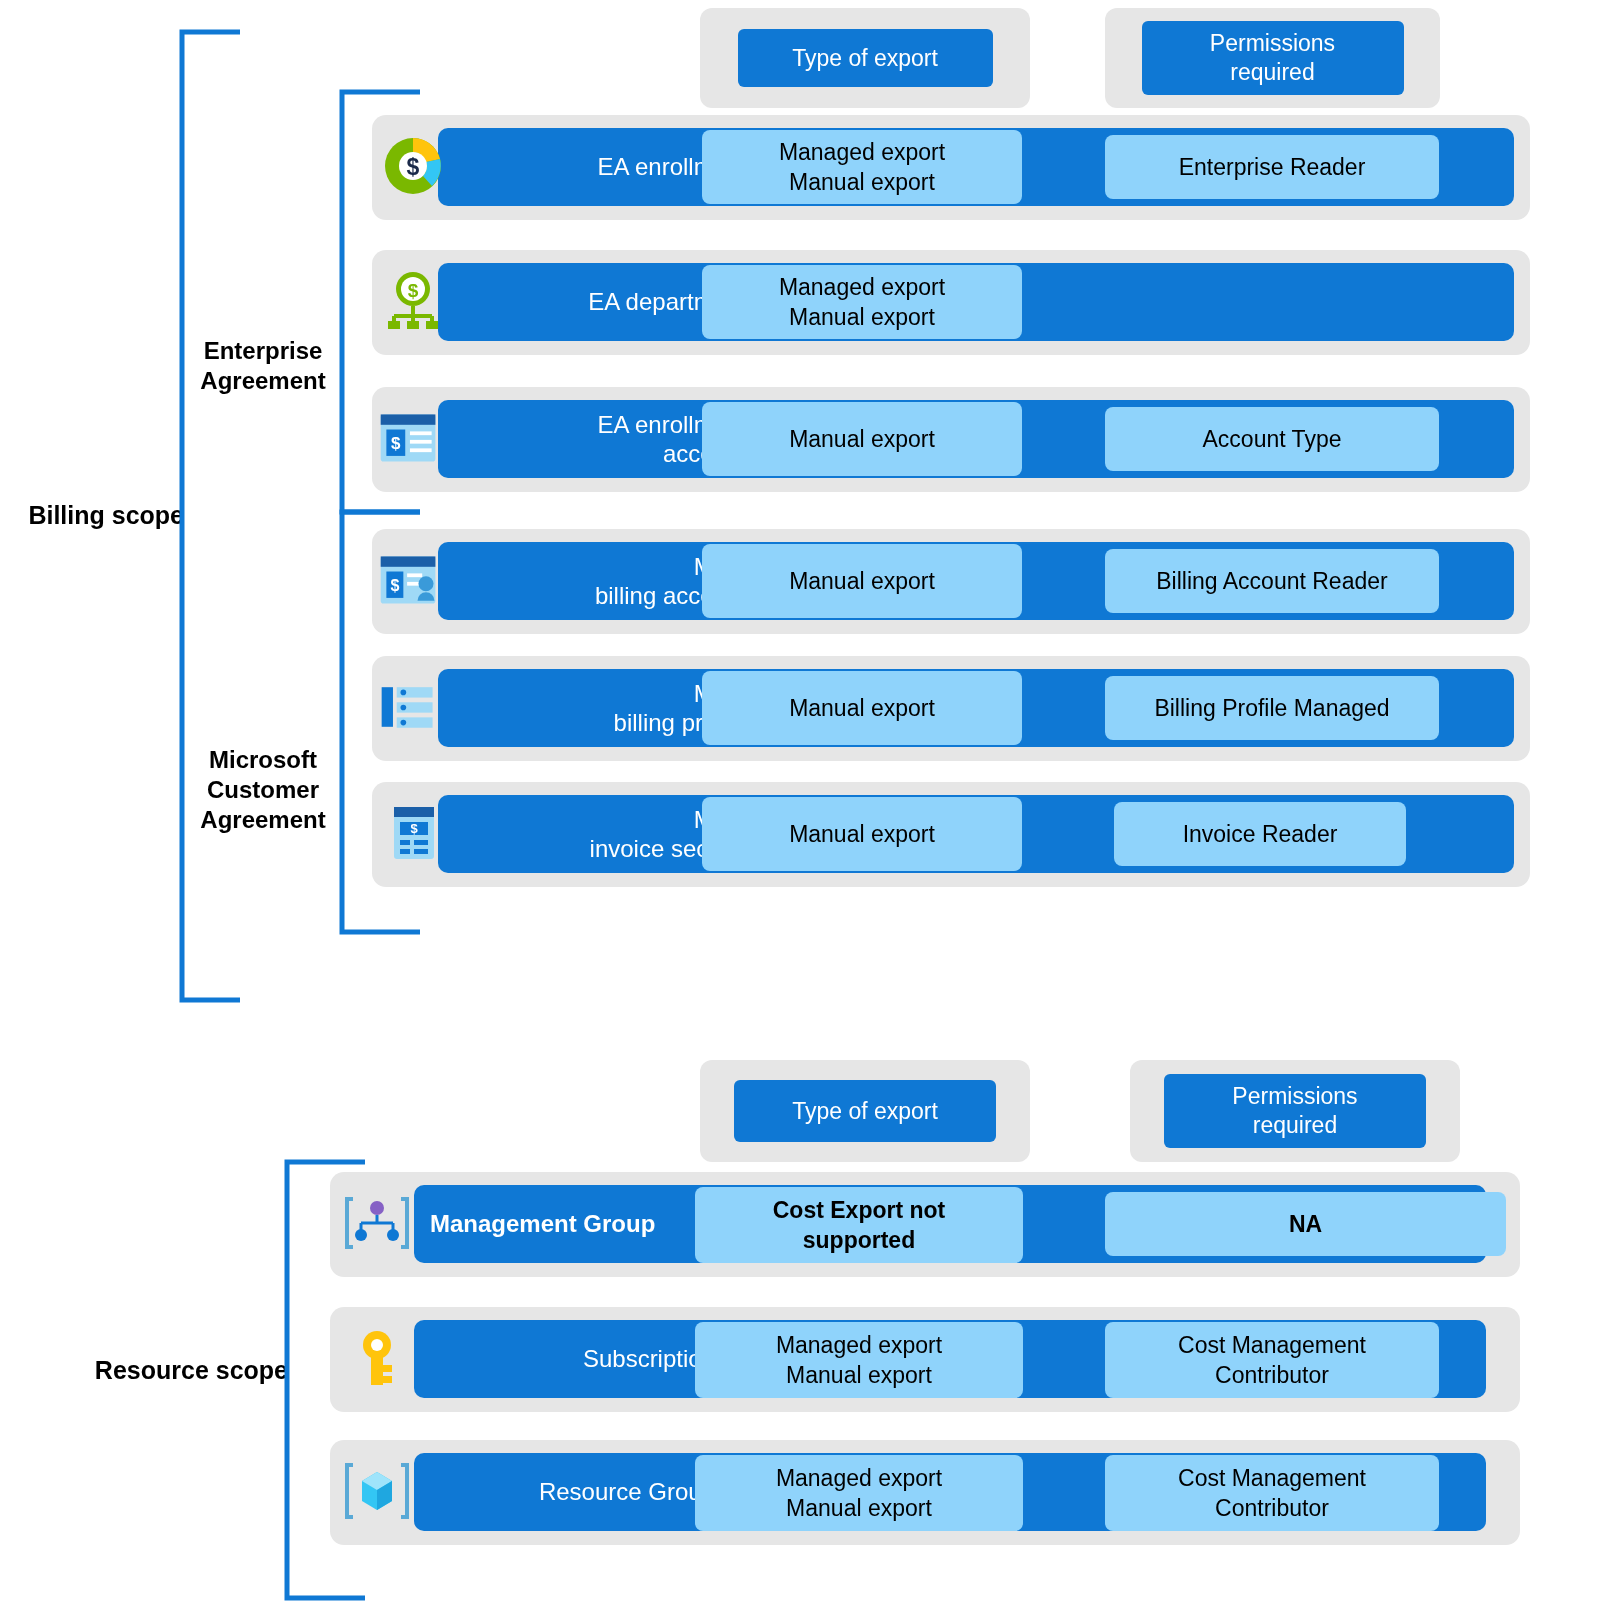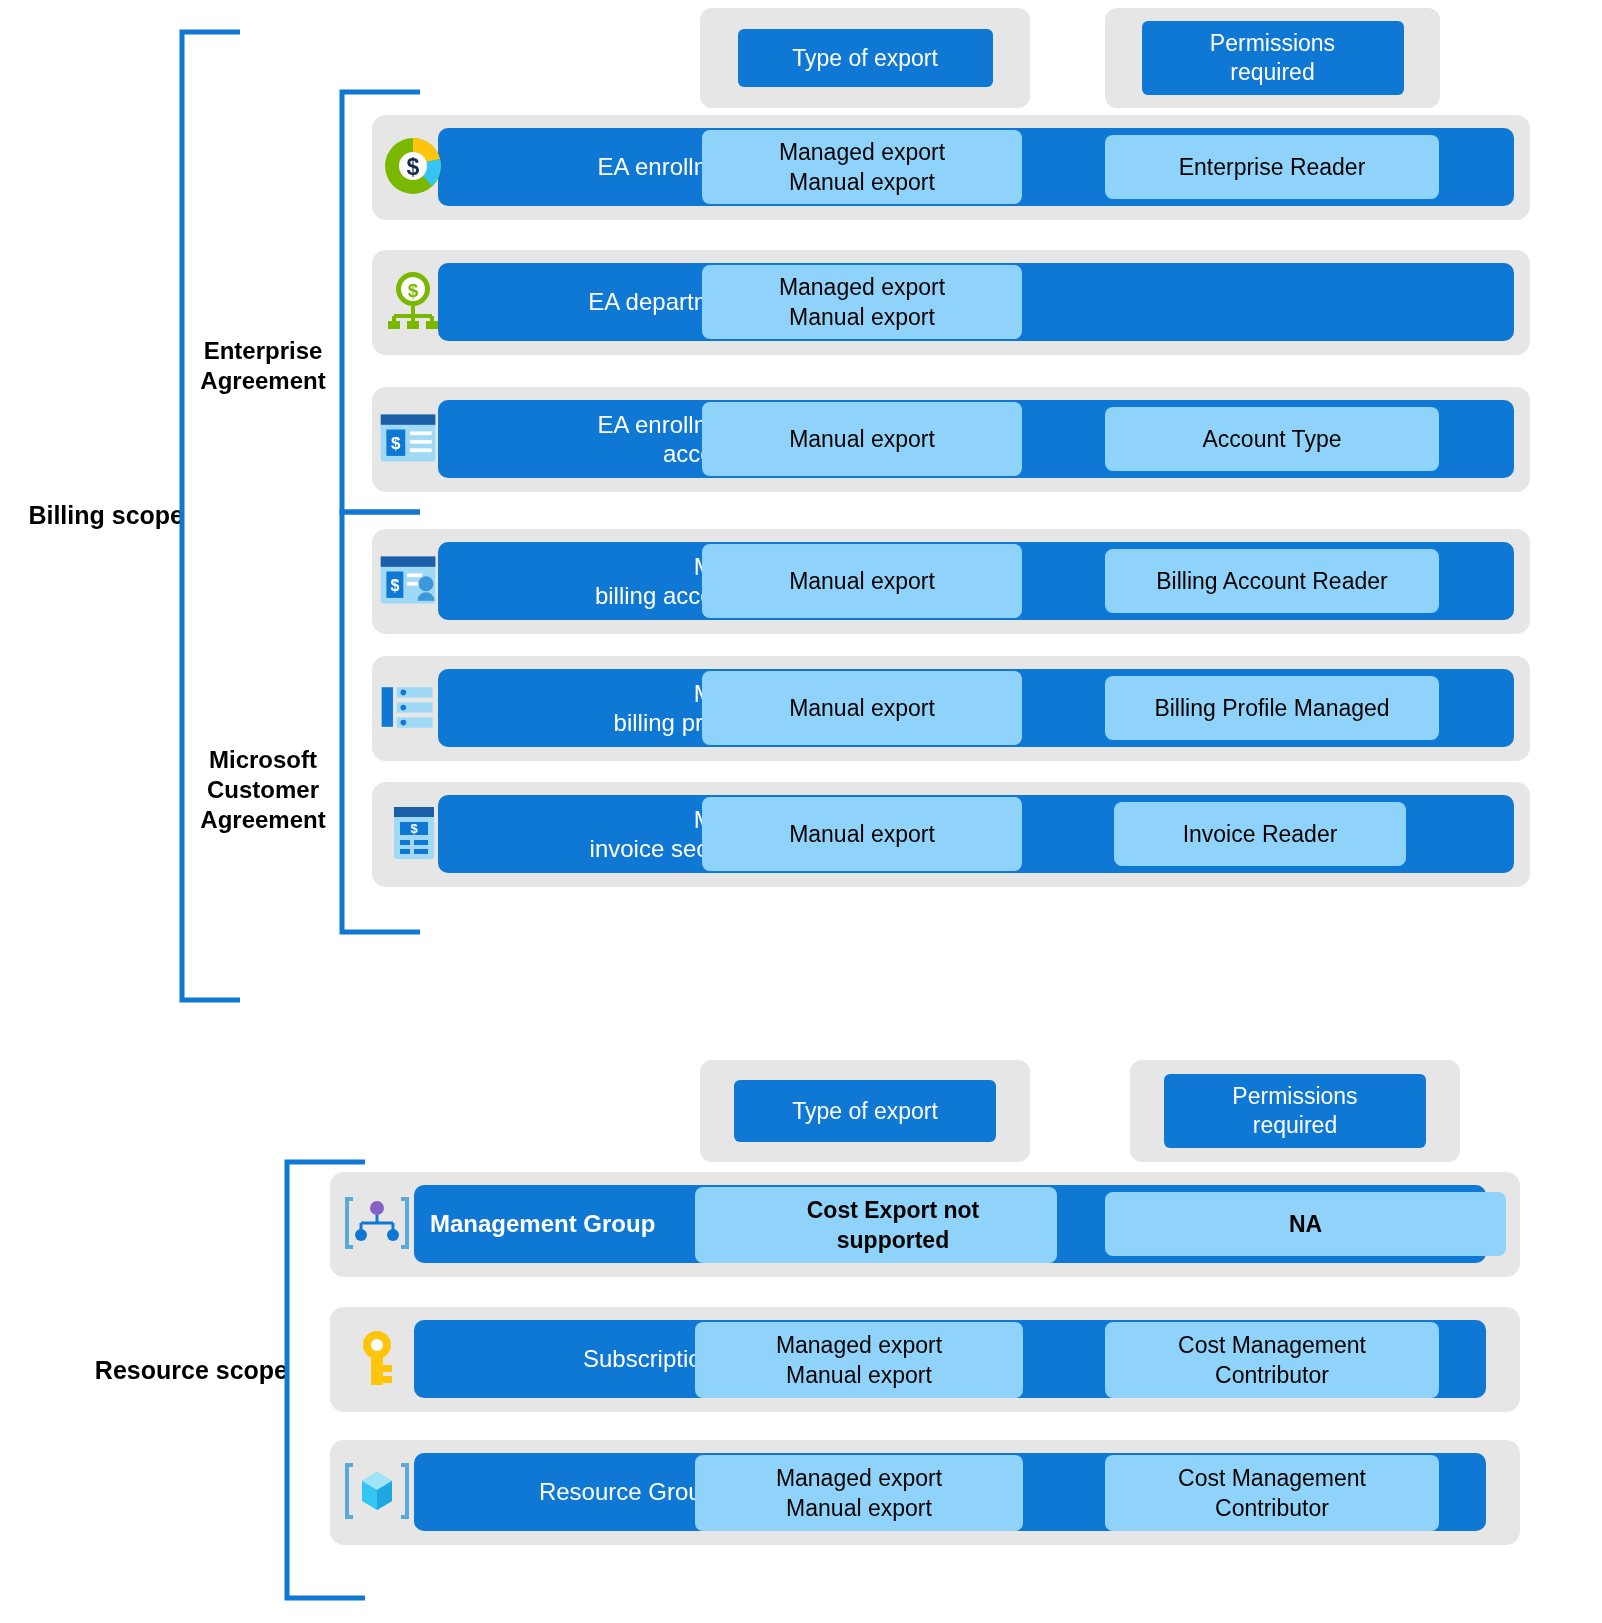--- a/index.html
+++ b/index.html
@@ -300,21 +300,21 @@
         <path d="M9 9 L3 9 L3 57 L9 57 M57 9 L63 9 L63 57 L57 57" stroke="#5aa9d6" stroke-width="4" fill="none"></path>
         <circle cx="33" cy="18" r="7" fill="#8661c5"></circle>
         <path d="M33 25 L33 33 M17 33 L49 33 M17 33 L17 40 M49 33 L49 40" stroke="#0f78d4" stroke-width="3" fill="none"></path>
         <circle cx="17" cy="45" r="6" fill="#0f78d4"></circle>
         <circle cx="49" cy="45" r="6" fill="#0f78d4"></circle>
       </svg>
     </div>
 
     <div class="row-title" style="left:100px; top:22px; width:285px; height:58px; justify-content:flex-start;">Management Group</div>
 
-    <div class="cell" style="left:365px; top:15px; width:328px; height:76px;padding-left:34px;">Cost Export not
+    <div class="cell" style="left:365px; top:15px; width:328px; height:76px;">Cost Export not
 supported</div>
     <div class="cell" style="left:775px; top:20px; width:401px; height:64px;">NA</div>
   </div>
 
   <div class="row" style="left:330px; top:1307px; width:1190px; height:105px;">
     <div class="row-bar" style="left:84px; top:13px; width:1072px;"></div>
 
     <div class="row-icon" style="left:14px; top:18px;">
       <svg width="66" height="66" viewBox="0 0 66 66">
         <circle cx="33" cy="20" r="14" fill="#ffc40c"></circle>

